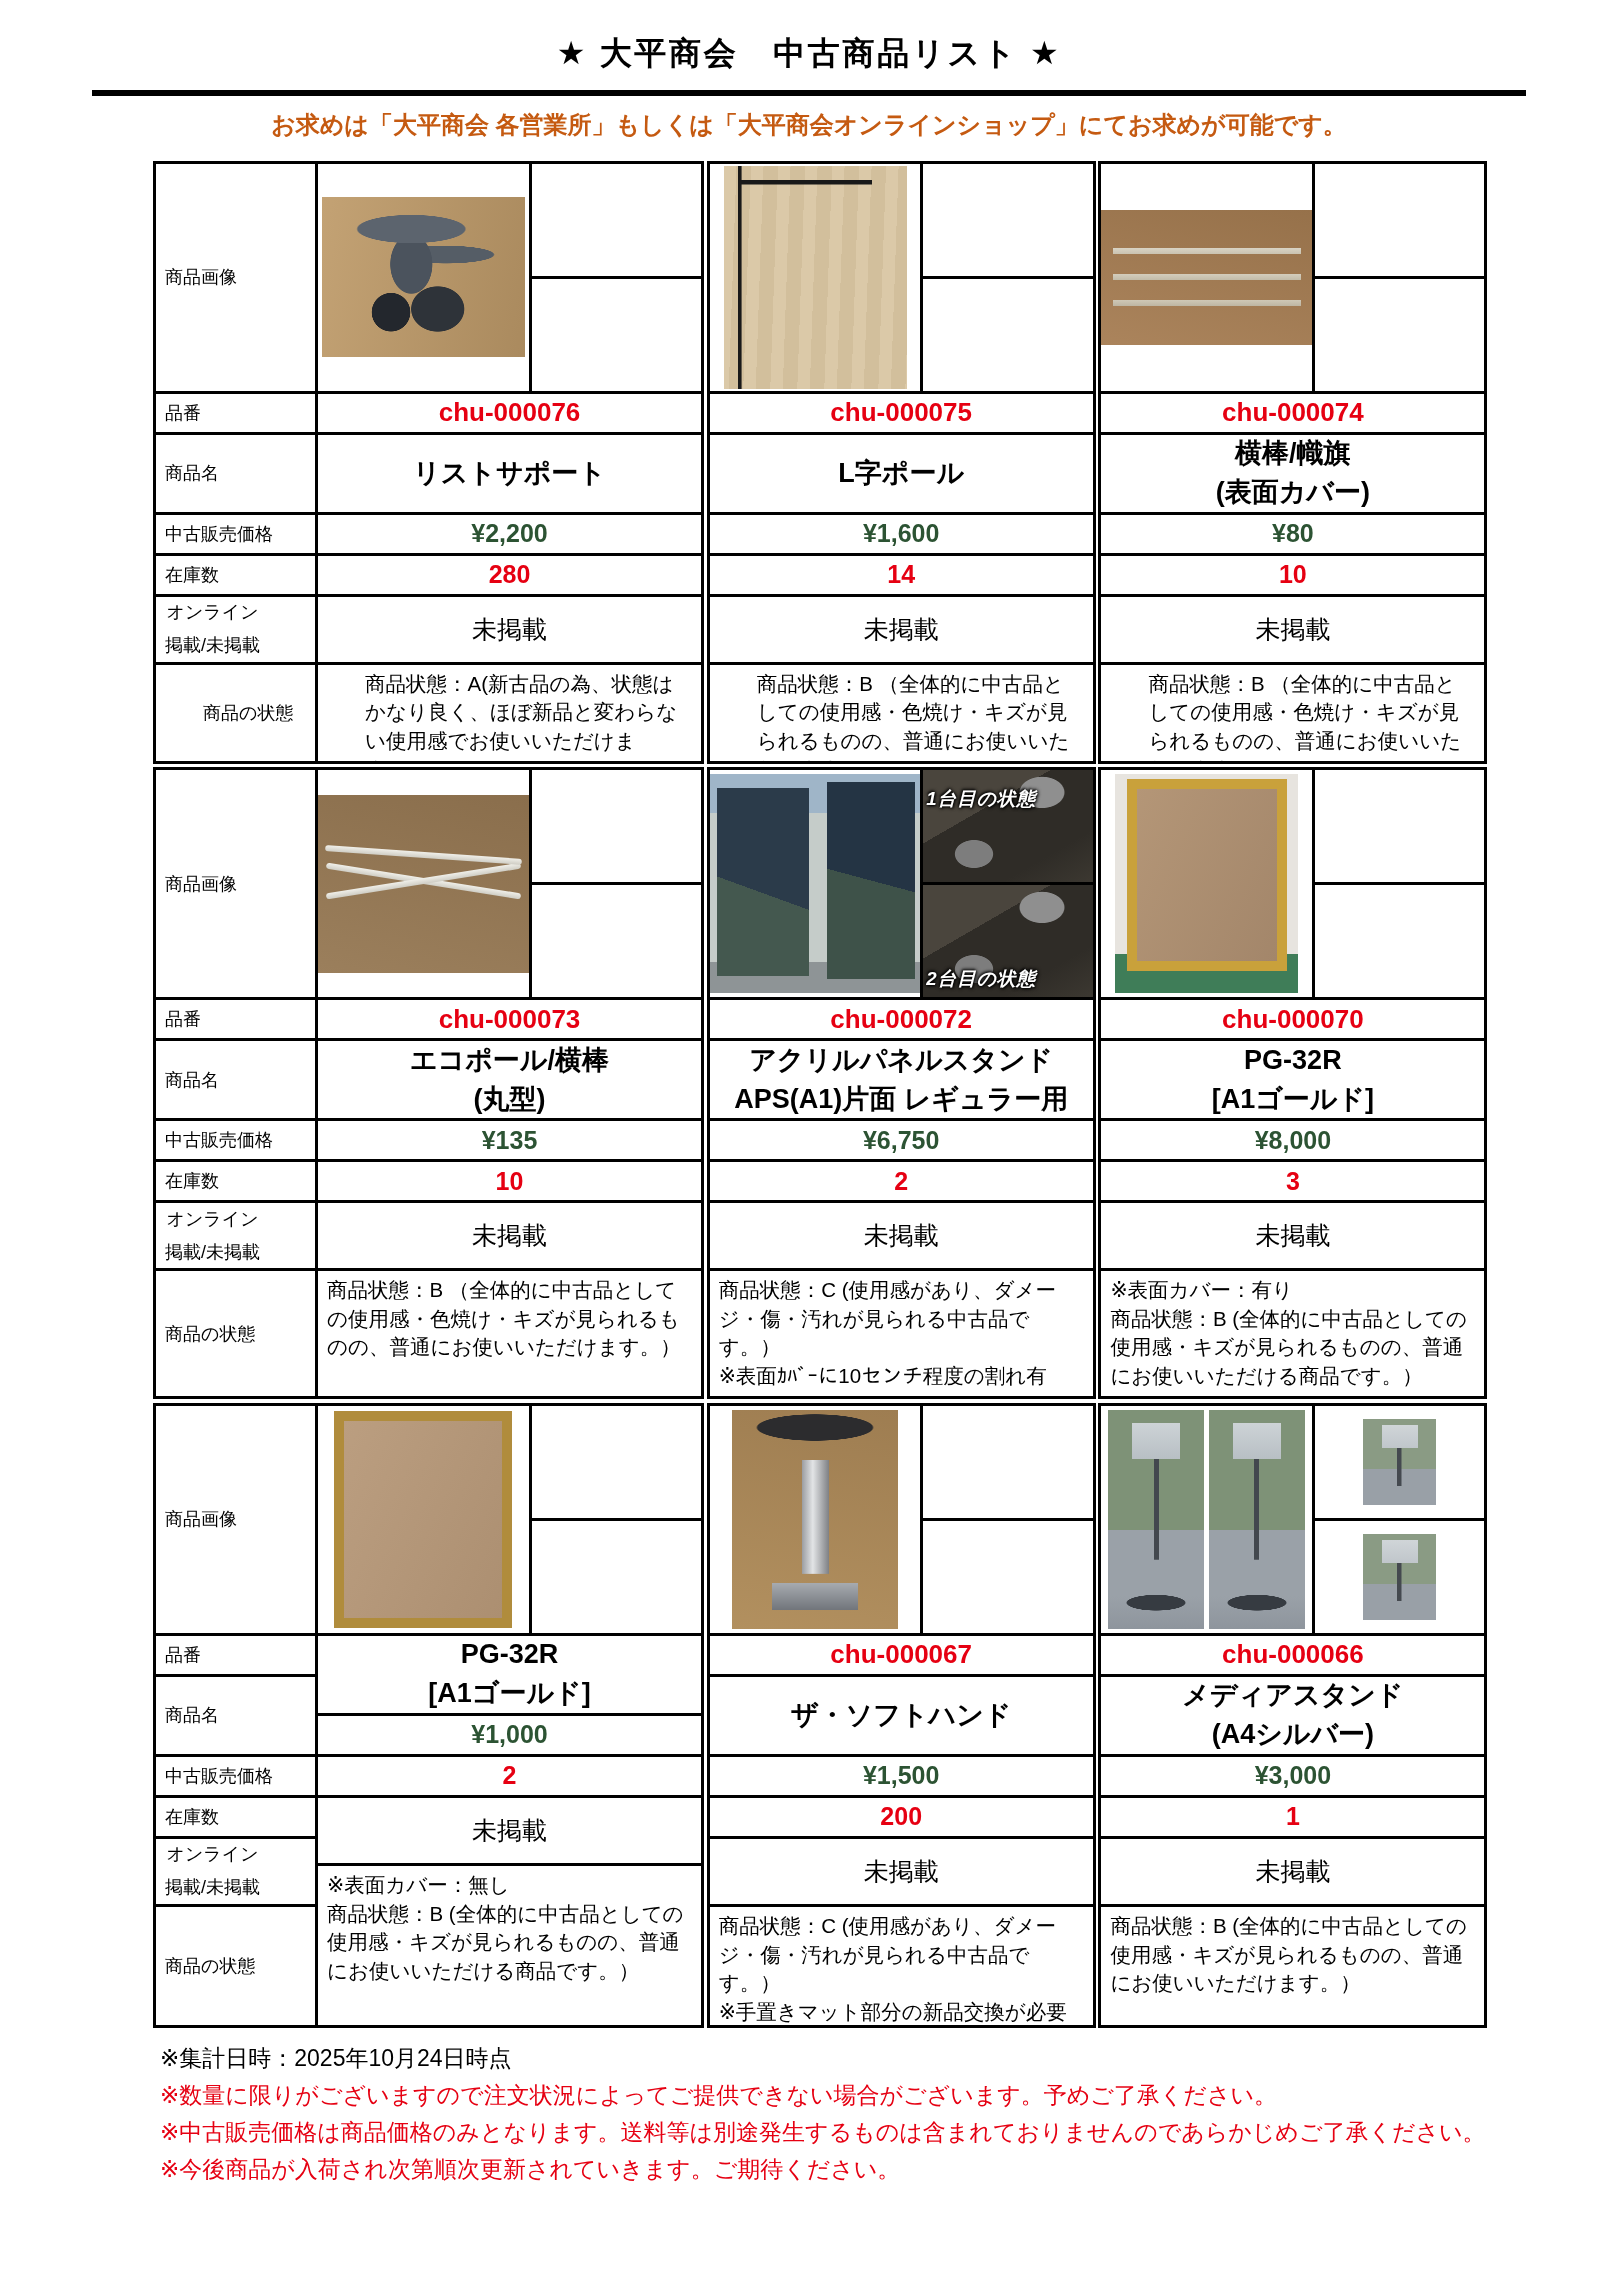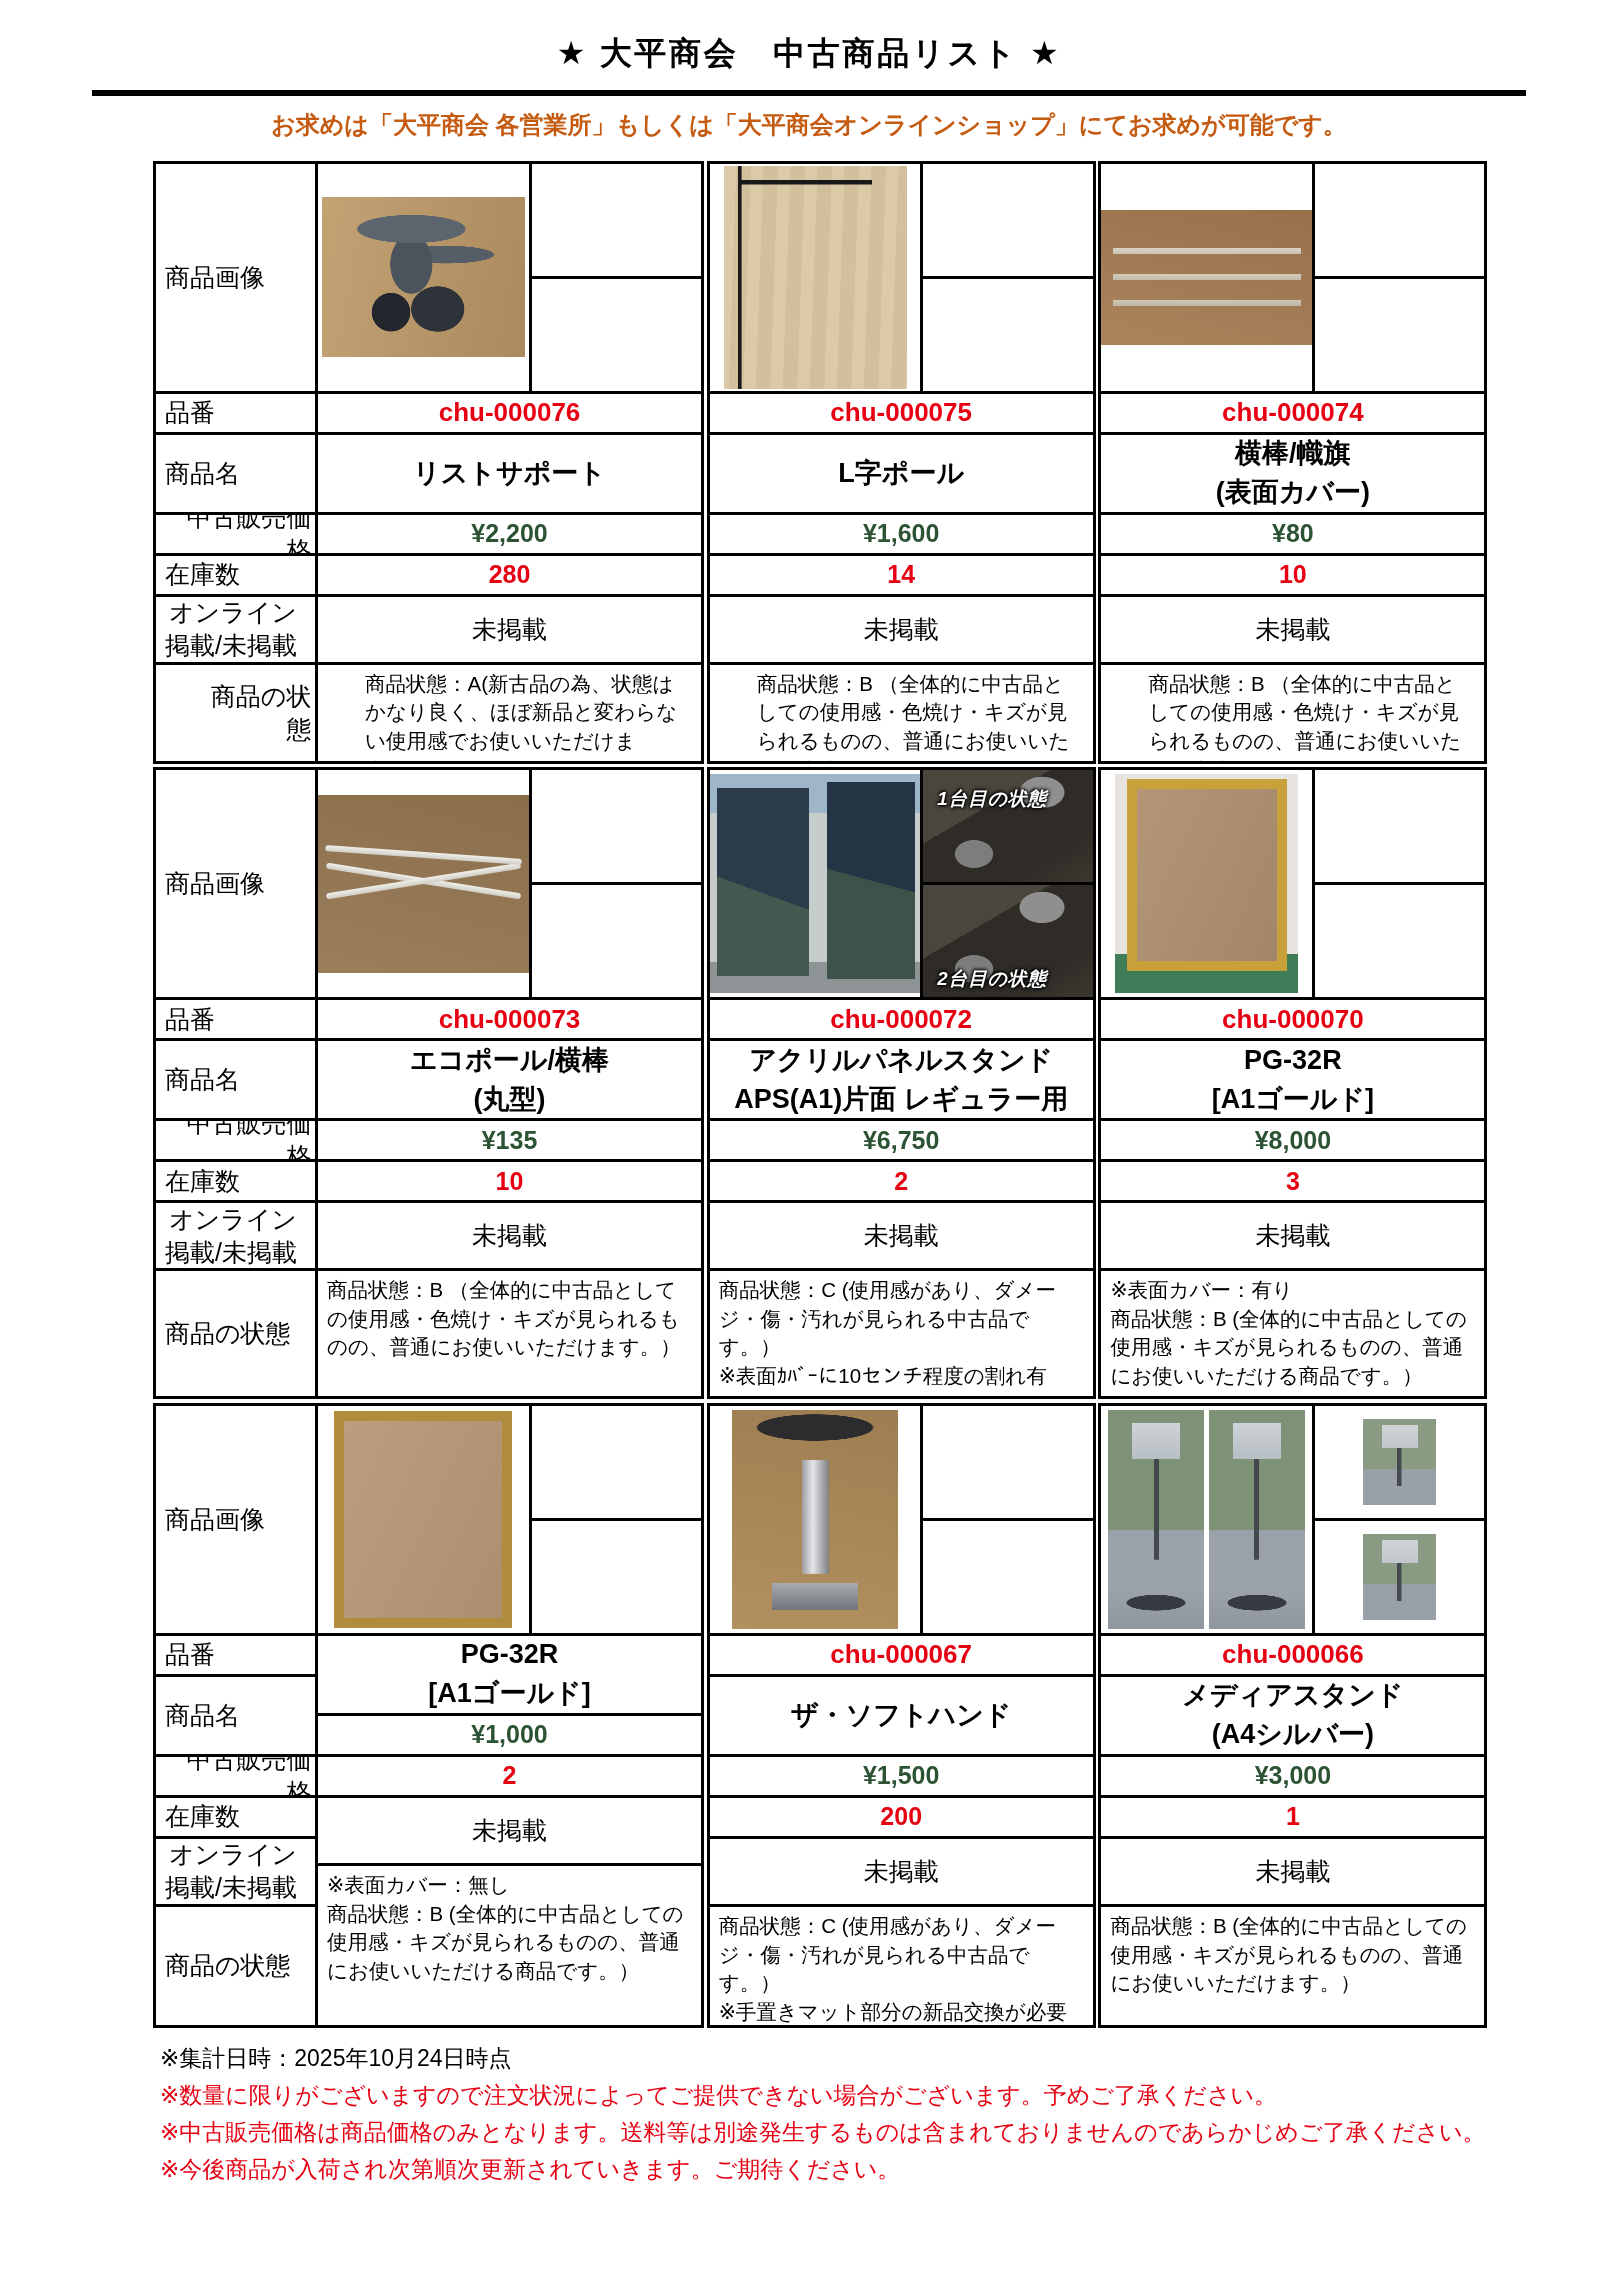--- a/index.html
+++ b/index.html
@@ -52,22 +52,22 @@
   .r-price  { height: 41px; }
   .r-stock  { height: 41px; }
   .r-online { height: 68px; }
   .b1 .r-cond { height: 96px; margin-left: 38px; }
   .b2 .r-cond { height: 125px; }
   .b3 .r-cond { height: 118px; }
 
   .lbl {
     justify-content: flex-start;
     padding-left: 9px; padding-right: 3.6px;
-    font-size: 25px;
-    text-align: right;
+    font-size: 18px;
+    text-align: center;
   }
   .pre { white-space: pre-line; }
   .lbl.r-online { line-height: 33px; }
 
   .val-no    { color: var(--accent-red, #e60012); font-weight: bold; font-size: 26px; }
   .val-name  { font-weight: bold; font-size: 27px; line-height: 39px; text-align: center; }
   .val-price { color: var(--price-green, #2c5333); font-weight: bold; font-size: 25px; }
   .val-stock { color: var(--accent-red, #e60012); font-weight: bold; font-size: 25px; }
   .val-online{ font-size: 25px; }
   .val-cond  {
@@ -92,21 +92,21 @@
   .side-cell {
     flex: 1; position: relative;
     border-bottom: 3.6px solid #000;
     display: flex; align-items: center; justify-content: center;
     overflow: hidden;
   }
   .side-cell:last-child { border-bottom: none; }
   .side-fill { position: absolute; inset: 0; }
 
   .cap {
-    position: absolute; left: 14px;
+    position: absolute; left: 3px;
     color: #fff; font-weight: bold; font-style: italic;
     font-size: 18.7px; letter-spacing: 0.9px;
     text-shadow: 0.9px 0.9px 2.7px #000, -0.9px -0.9px 2.7px #000, 0 0 4.5px #000;
     z-index: 2;
   }
   .cap-top { top: 14%; }
   .cap-bot { bottom: 5%; }
 
   
   .ph { flex: none; }

